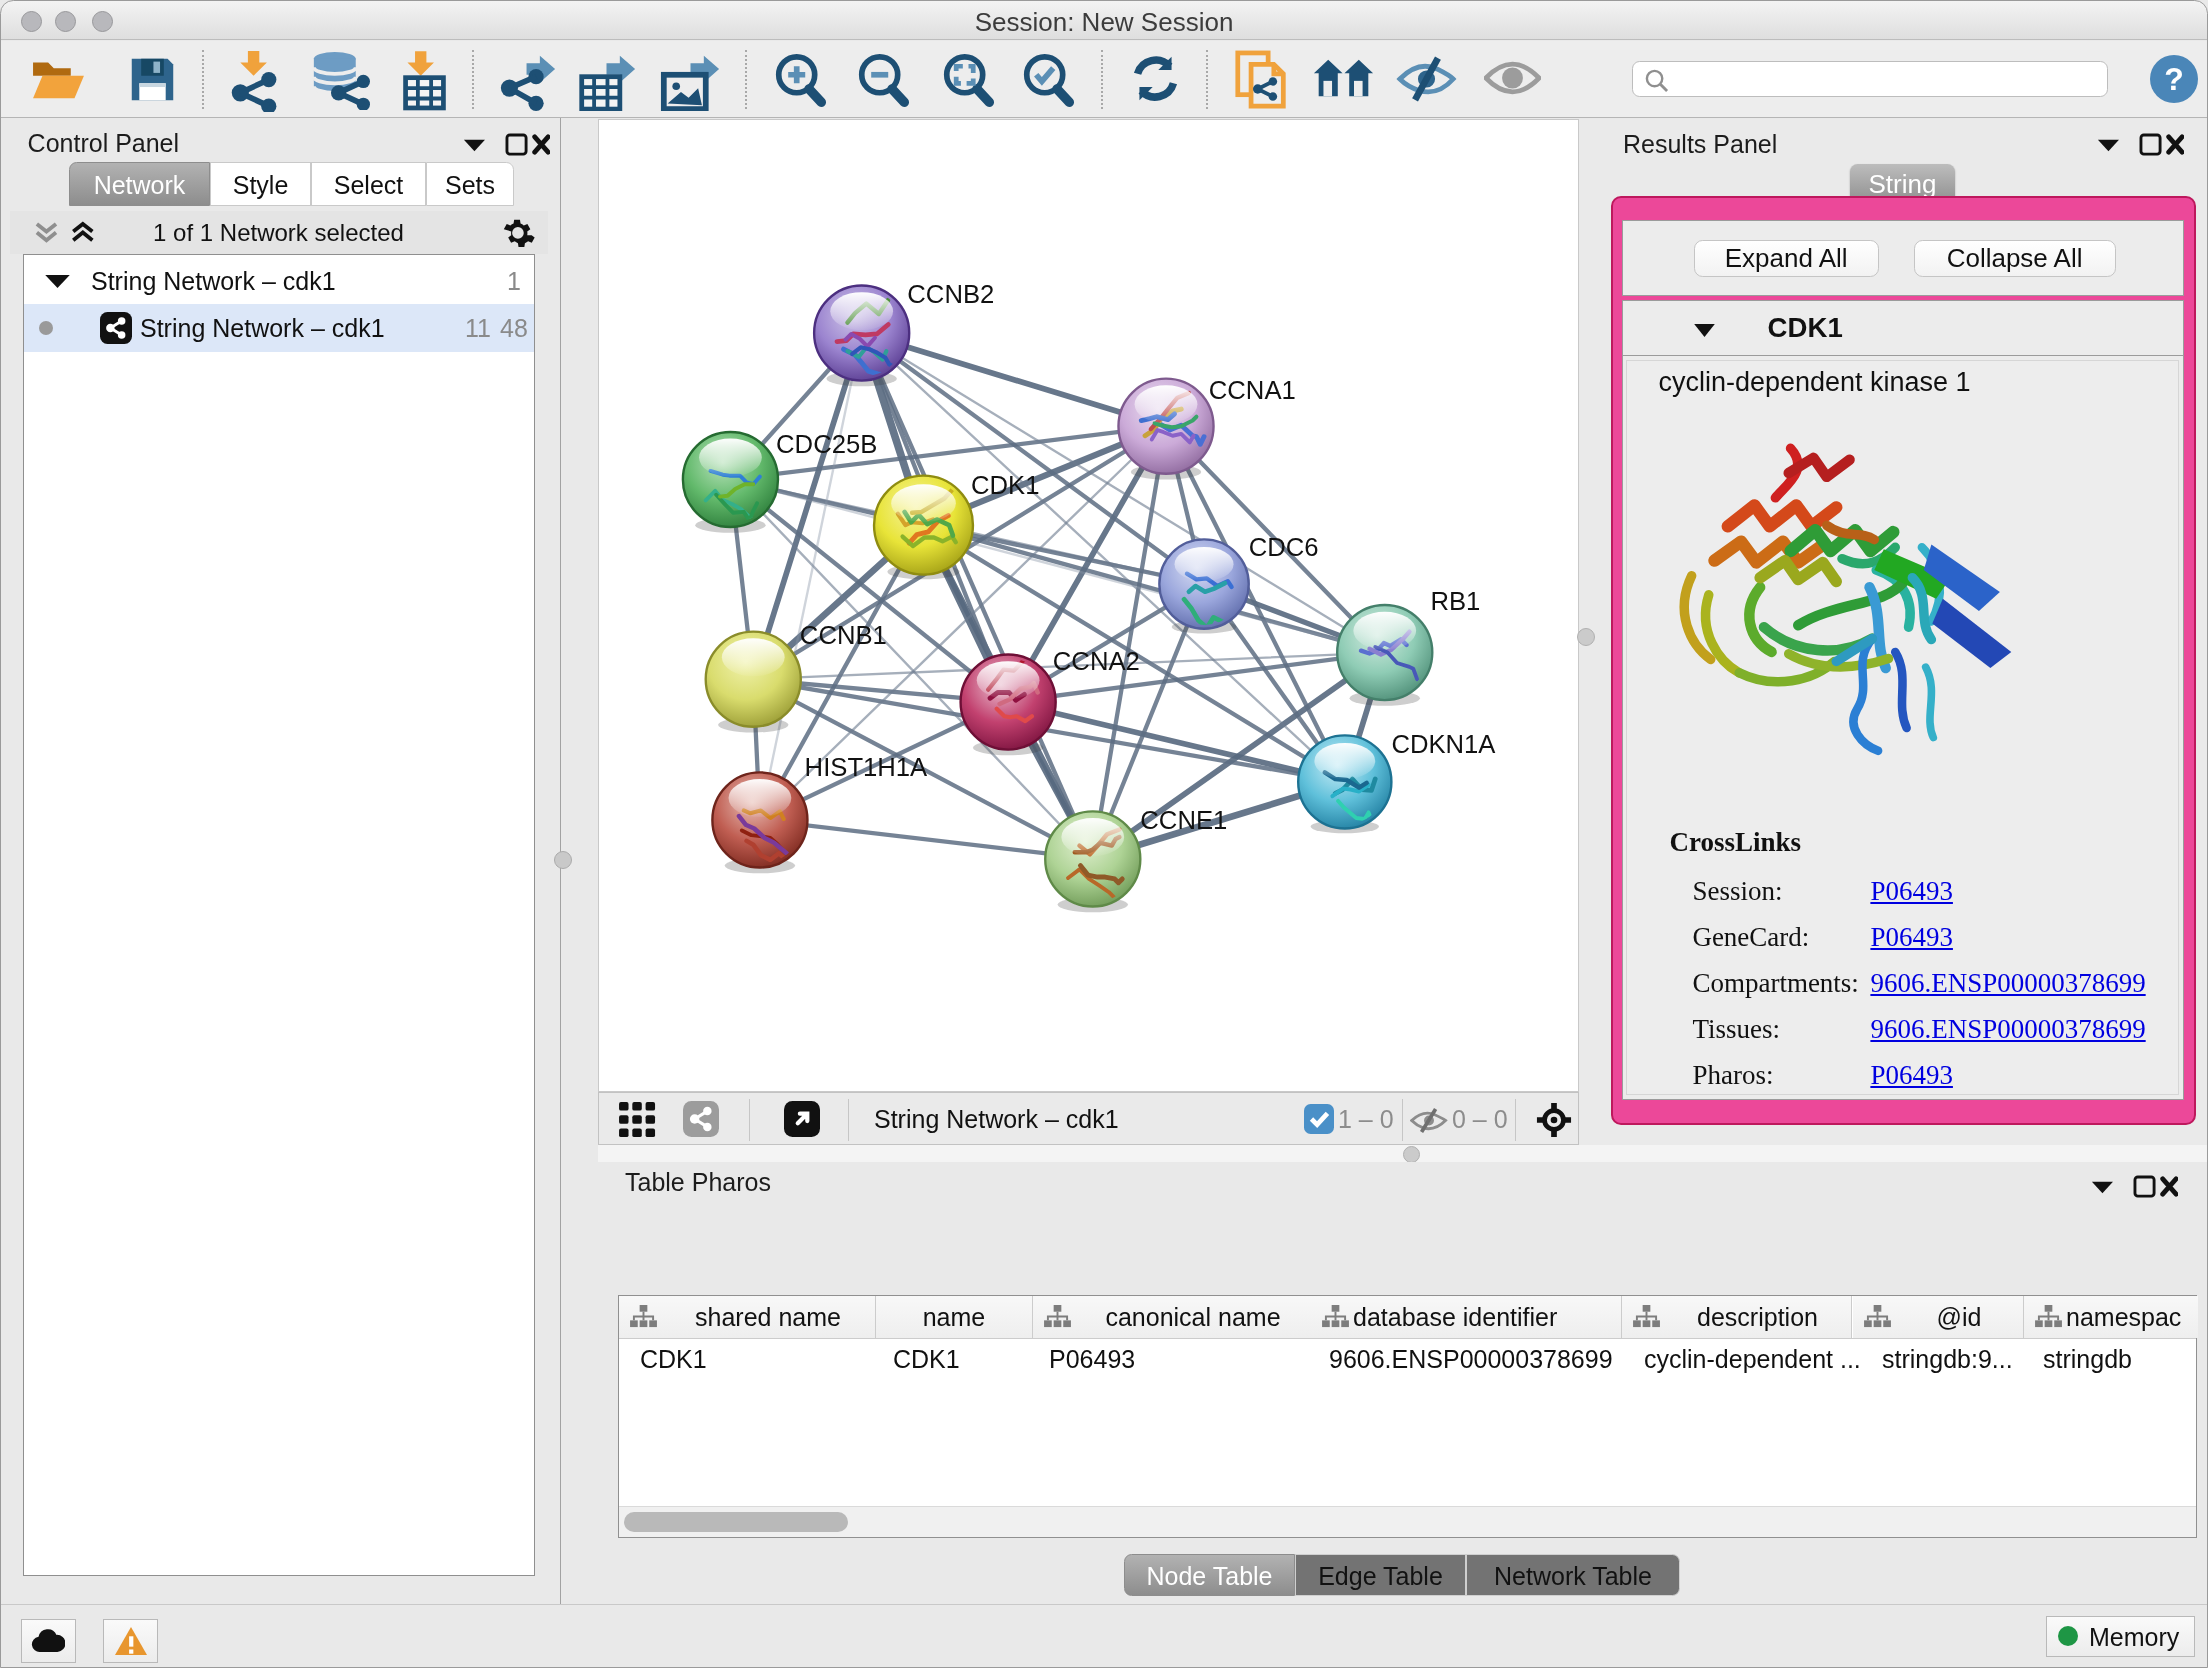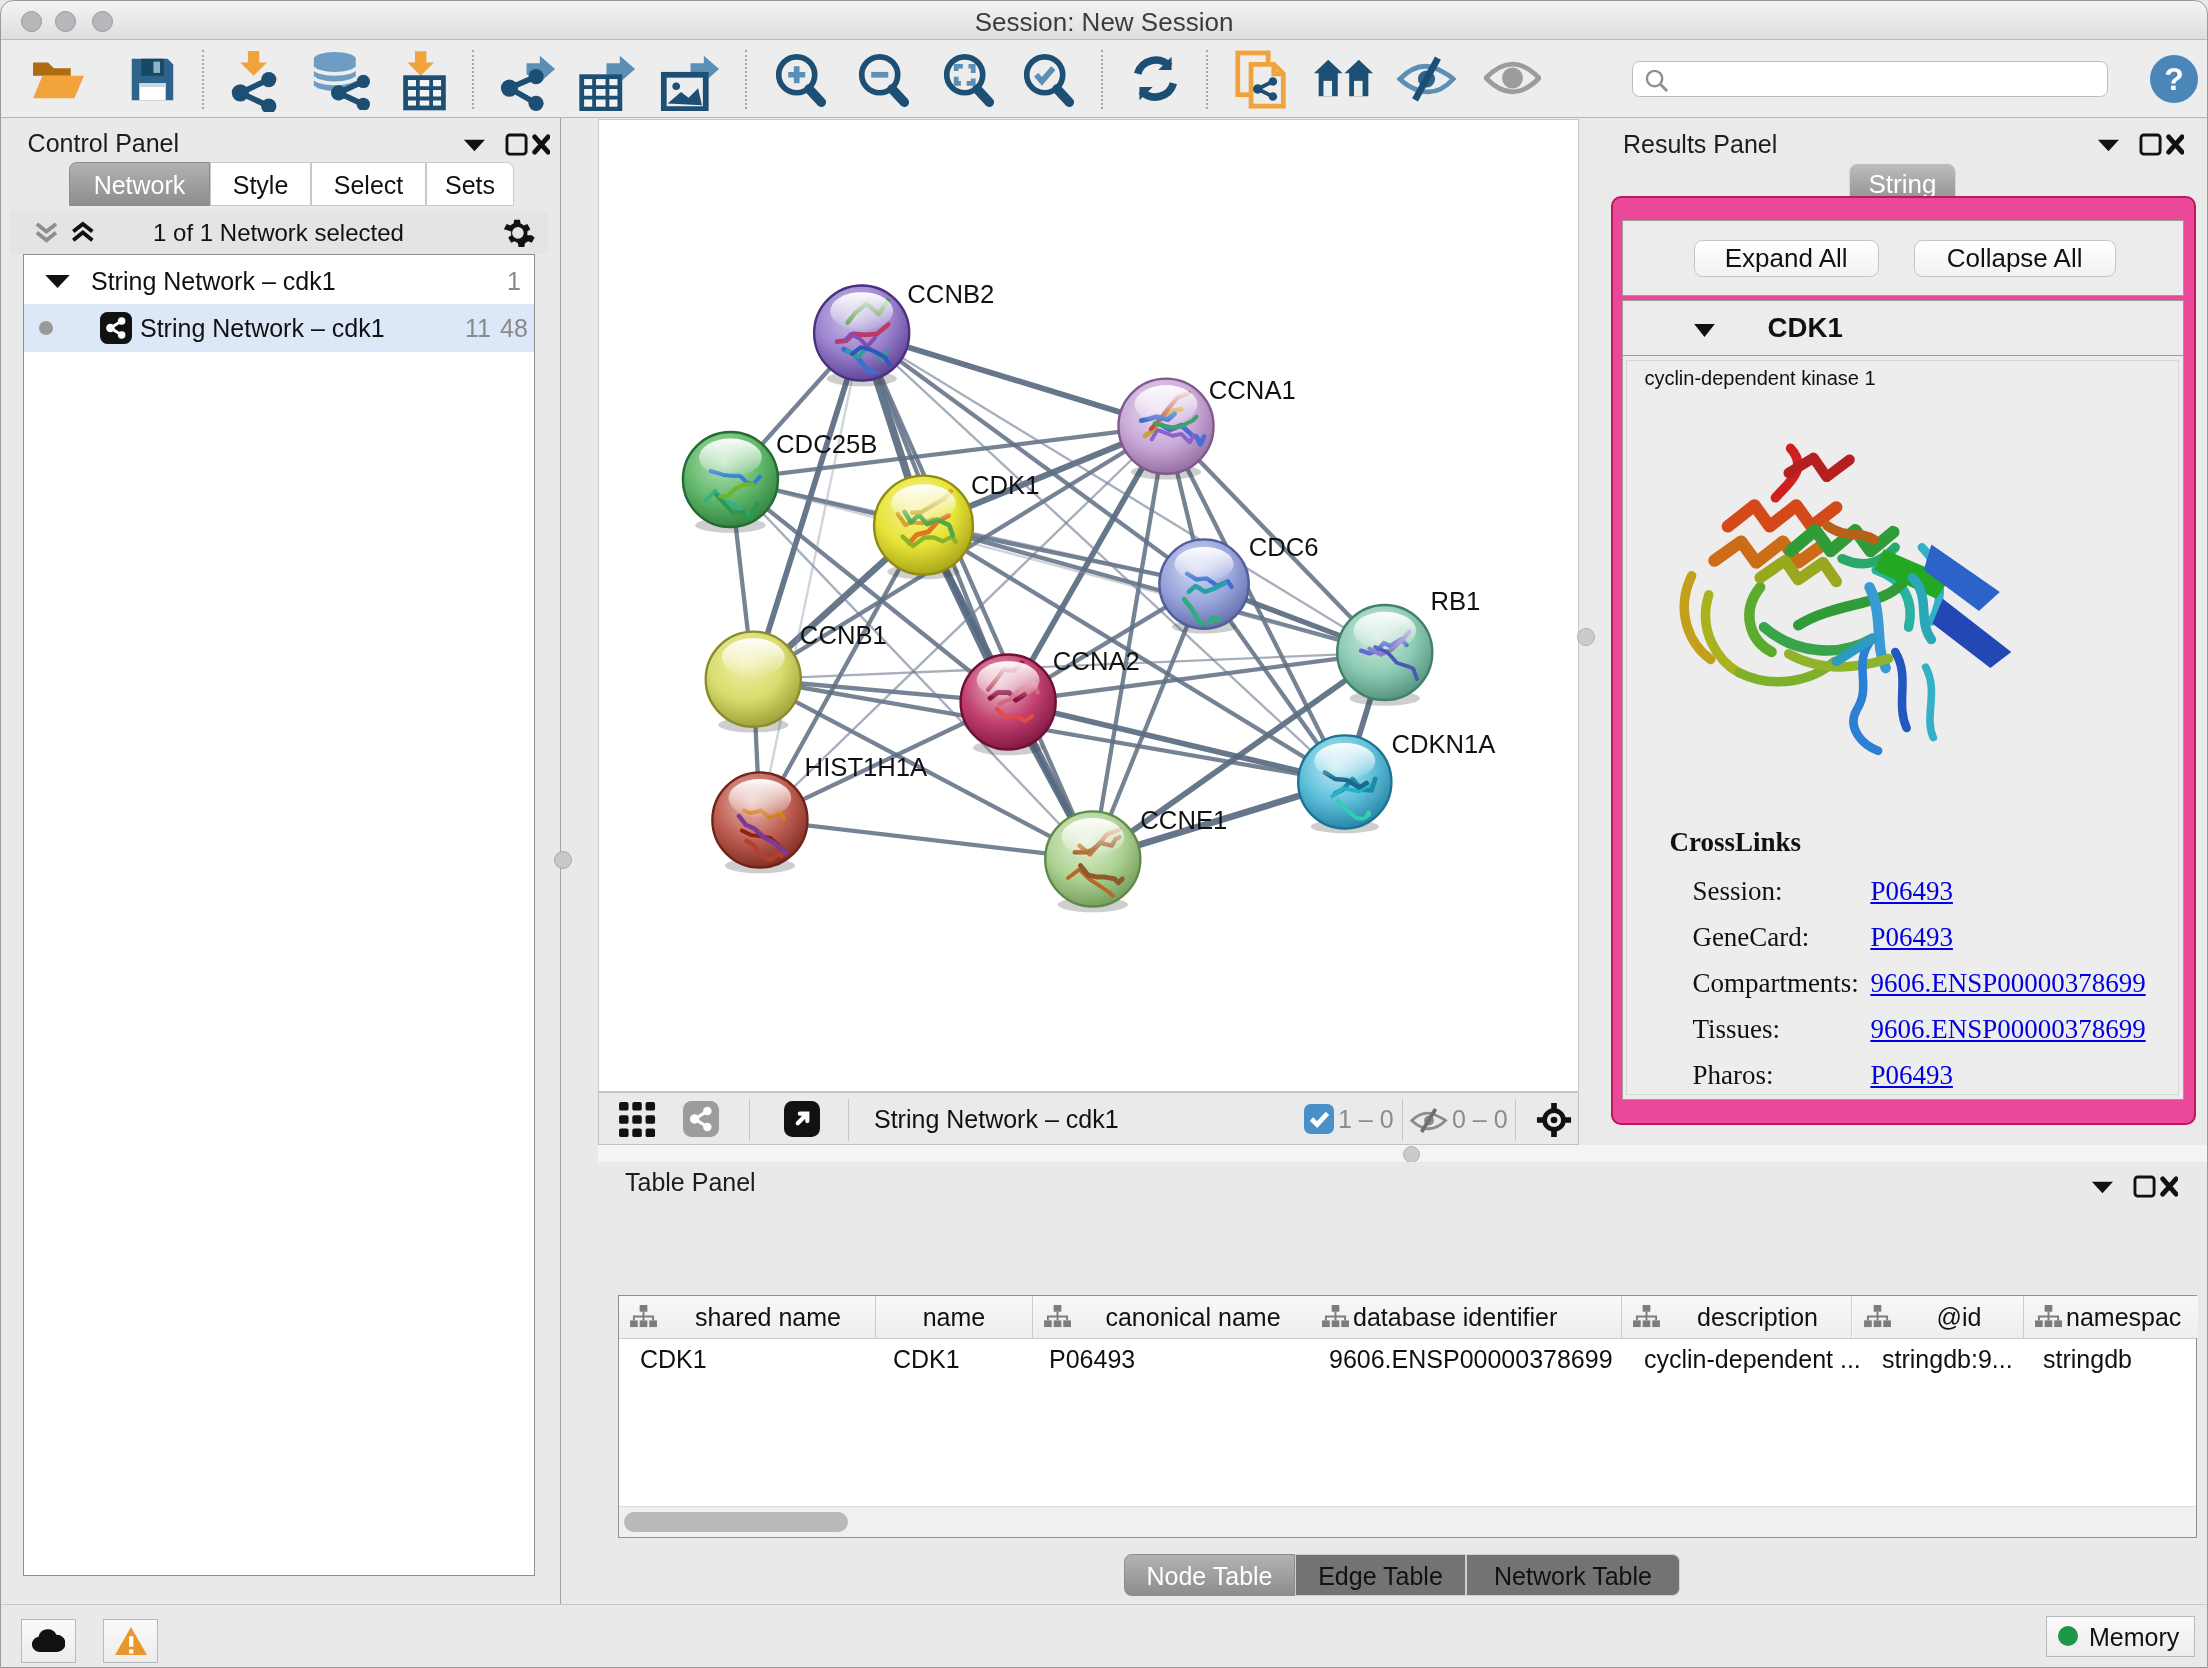--- a/index.html
+++ b/index.html
@@ -625,21 +625,21 @@
       <div class="rbtn" style="left:291px;width:202px;line-height:34px;">Collapse All</div>
     </div>
     <div class="rbox" style="top:102px;height:800px;">
       <div style="position:absolute;left:0;top:0;width:100%;height:55px;border-bottom:1.9px solid #9b9b9b;box-sizing:border-box;">
         <svg style="position:absolute;left:70px;top:22px;" width="23" height="15" viewBox="0 0 24 16">
             <path d="M1 1 L23 1 L12 15 z" fill="#111"></path>
           </svg>
         <span style="position:absolute;left:145px;top:10.5px;font-size:27.6px;font-weight:bold;color:#111;">CDK1</span>
       </div>
       <div style="position:absolute;left:3.8px;top:59px;right:3.8px;bottom:3.8px;background:#ededed;border:1px solid #d6d6d6;">
-        <div style="position:absolute;left:17px;top:5.7px;font-size:20px;color:#111;">cyclin-dependent kinase 1</div>
+        <div style="position:absolute;left:31px;top:5.7px;font-size:27px;color:#111;">cyclin-dependent kinase 1</div>
         <svg style="position:absolute;left:19px;top:74px;" width="371" height="333" viewBox="0 0 390 350">
           <g fill="none" stroke-linecap="round" stroke-linejoin="round">
             <path d="M152 14 C172 36 148 52 136 66" stroke="#cf2020" stroke-width="10"></path>
             <path d="M86 96 L114 74 L130 96 L158 74 L174 96 L200 76" stroke="#d4491a" stroke-width="13"></path>
             <path d="M72 132 L100 112 L116 134 L144 112 L160 134 L188 114" stroke="#cc6c16" stroke-width="13"></path>
             <path d="M48 148 C30 186 46 220 68 236" stroke="#c2a01c" stroke-width="10"></path>
             <path d="M66 168 C54 206 76 238 98 250" stroke="#aab31e" stroke-width="10"></path>
             <path d="M152 122 L178 100 L194 122 L220 100 L236 122 L260 102" stroke="#2f9c37" stroke-width="13"></path>
             <path d="M120 160 C100 185 108 215 132 228" stroke="#5cab2c" stroke-width="11"></path>
             <path d="M98 250 C134 268 176 258 198 238" stroke="#7fb02a" stroke-width="10"></path>
@@ -678,21 +678,21 @@
           <div><span class="lnk">9606.ENSP00000378699</span></div>
           <div><span class="lnk">P06493</span></div>
         </div>
       </div>
     </div>
   </div>
   <span style="position:absolute;left:-2.9px;top:509px;width:16px;height:16px;border-radius:50%;background:#cbcbcb;border:1px solid #b0b0b0;"></span>
 </div>
 
 <div class="abs" id="tpanel">
-  <div class="ptitle" style="position:absolute;left:27px;top:5.7px;">Table Panel</div>
+  <div class="ptitle" style="position:absolute;left:27px;top:5.7px;">Table Pharos</div>
   <svg style="position:absolute;left:1492px;top:12.4px;" width="88" height="27" viewBox="0 0 92 28">
     <path d="M2 8 L24 8 L13 20 z" fill="#111"></path>
     <rect x="47" y="3" width="20" height="20" fill="none" stroke="#111" stroke-width="3" rx="3"></rect>
     <path d="M76 5 L90 21 M90 5 L76 21" stroke="#111" stroke-width="5" stroke-linecap="round"></path>
   </svg>
   <div id="ttable">
     <div class="thead" style="left:0;width:257px;">
       <svg style="position:absolute;left:10.5px;top:8.6px;" width="27" height="24" viewBox="0 0 28 25">
           <g fill="#7d7d7d">
             <rect x="10" y="0" width="8" height="7"></rect>

